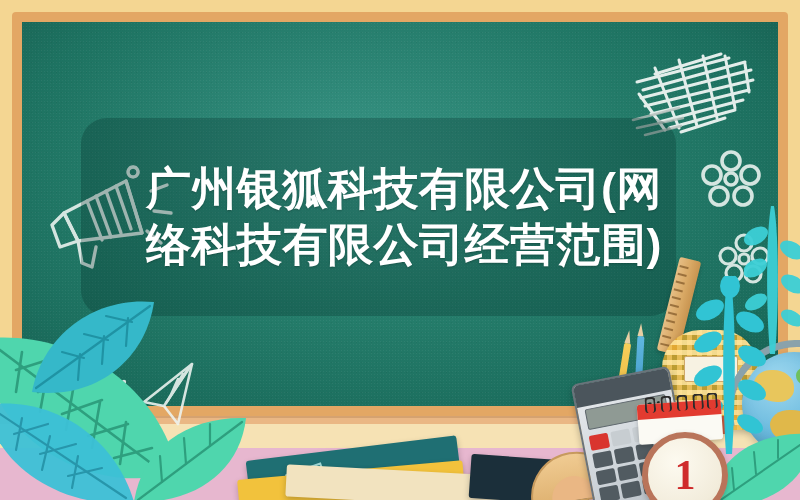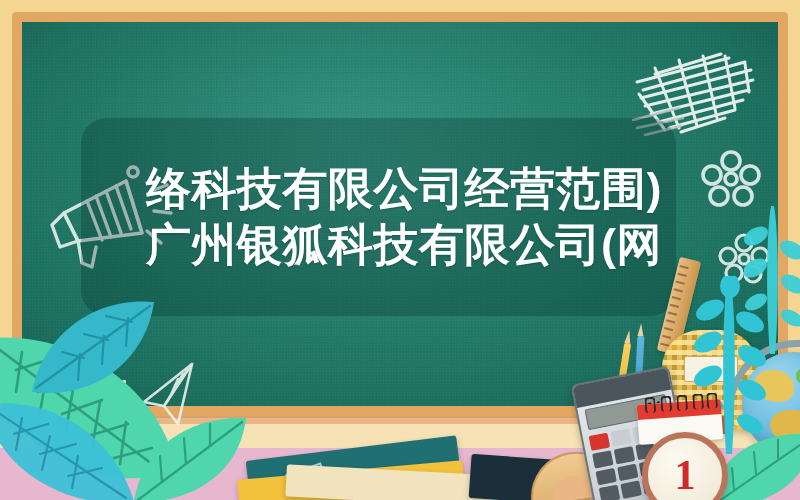--- a/index.html
+++ b/index.html
@@ -304,22 +304,22 @@
       <circle cx="42" cy="24" r="8"></circle>
       <circle cx="35" cy="42" r="8"></circle>
       <circle cx="16" cy="41" r="8"></circle>
       <circle cx="10" cy="24" r="8"></circle>
       <circle cx="26" cy="27" r="5"></circle>
     </g>
   </svg>
 
   <div class="abs title-panel"></div>
   <div class="abs title-wrap">
+    <div class="title-line">广州银狐科技有限公司(网</div>
     <div class="title-line">络科技有限公司经营范围)</div>
-    <div class="title-line">广州银狐科技有限公司(网</div>
   </div>
 
   <svg class="abs leaf" style="left:-18px; top:330px; width:210px; height:170px;" viewBox="0 0 210 170">
     <path d="M8 8 C90 2 176 52 196 142 C120 166 22 120 4 36 Z" fill="#4fd6ad"></path>
     <g stroke="#2e9f7e" stroke-width="2.6" fill="none" stroke-linecap="round">
       <path d="M10 14 L186 146"></path>
       <path d="M40 22 L34 62 M66 38 L58 82 M92 54 L84 100 M118 72 L110 118 M144 92 L138 134
                M34 40 L72 28 M56 62 L96 48 M80 84 L120 70 M106 106 L146 94 M132 128 L170 118"></path>
     </g>
   </svg>

